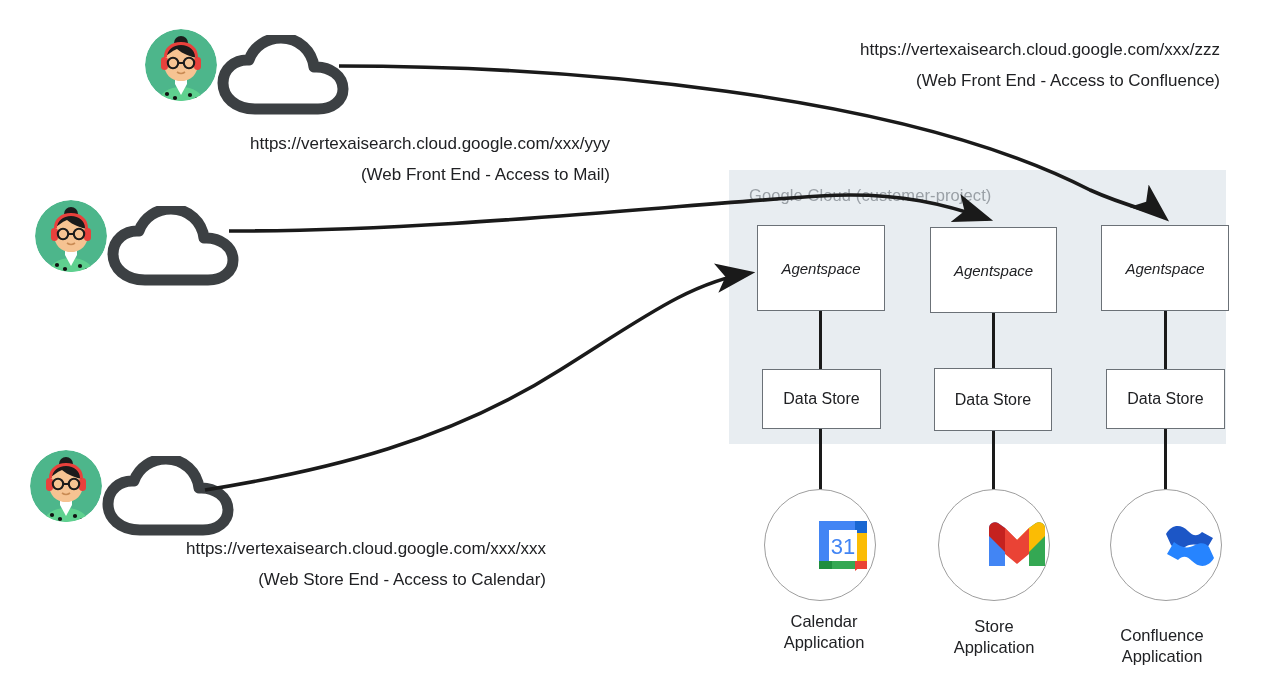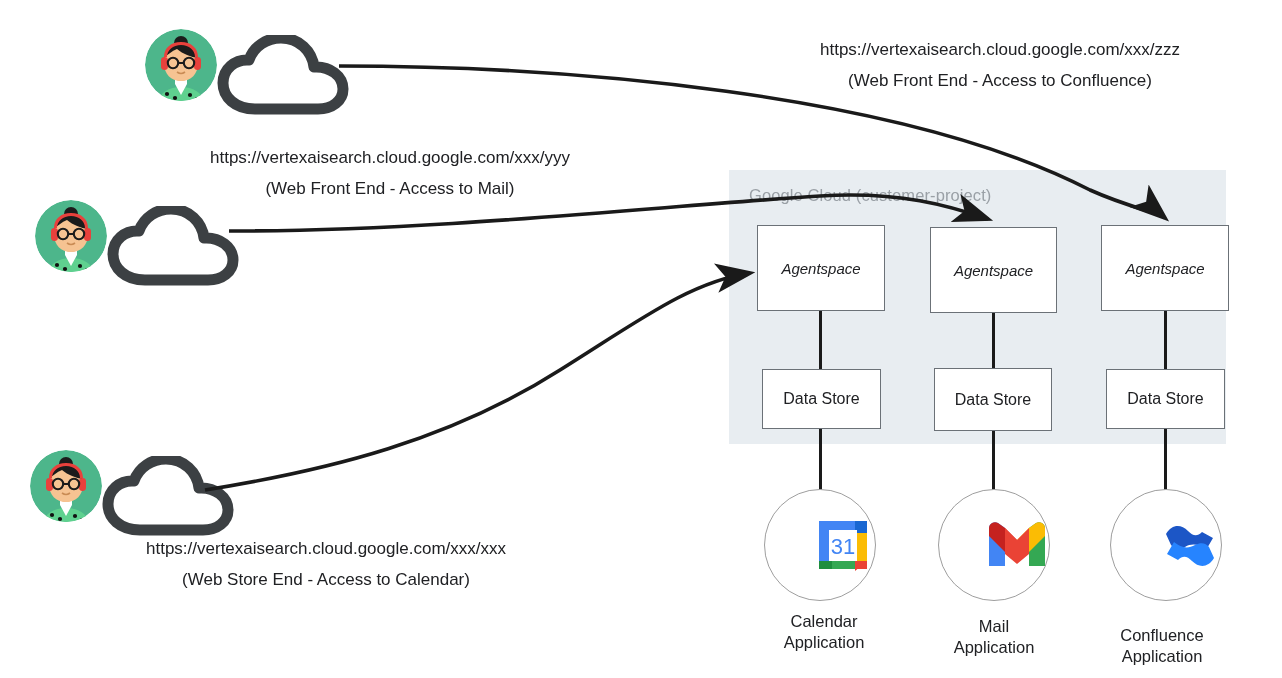--- a/index.html
+++ b/index.html
@@ -59,21 +59,21 @@
     text-align:center;
     font-size:16.5px;
     line-height:21px;
     color:#202124;
     white-space:pre-line;
   }
 
   
   .urlblock{
     position:absolute;
-    text-align:center;
+    text-align:right;
     font-size:17px;
     line-height:31px;
     color:#202124;
     white-space:nowrap;
   }
 
   
   .usercluster{position:absolute;}
   .avatar{position:absolute;border-radius:50%;overflow:hidden;}
   .cloudglyph{position:absolute;}
@@ -145,21 +145,21 @@
 
   <div class="appcircle" style="left:1110px;top:489px;width:112px;height:112px;">
     <svg width="62" height="62" viewBox="0 0 62 62">
       <path d="M7 20 C13 10 22 10 29 17 C34 22 38 23 43 18 L54 24 L47 36 C40 30 33 29 26 33 C20 36 15 35 12 31 Z" fill="#1c56c6"></path>
       <path d="M55 44 C49 54 40 54 33 47 C28 42 24 41 19 46 L8 40 L15 28 C22 34 29 35 36 31 C42 28 47 29 50 33 Z" fill="#2684ff"></path>
     </svg>
   </div>
 
   <div class="applabel" style="left:744px;top:611px;width:160px;">Calendar
 Application</div>
-  <div class="applabel" style="left:914px;top:616px;width:160px;">Mail
+  <div class="applabel" style="left:914px;top:616px;width:160px;">Store
 Application</div>
   <div class="applabel" style="left:1082px;top:625px;width:160px;">Confluence
 Application</div>
 
   <div class="usercluster" style="left:145px;top:25px;width:200px;height:100px;">
     <svg class="cloudglyph" style="left:72px;top:10px;" width="132" height="82" viewBox="0 0 132 82">
       <path d="M38 74 C18 74 6 62 6 48 C6 34 18 24 32 25 C37 11 50 3 64 3
                C82 3 95 16 97 32 C113 31 126 41 126 54 C126 66 115 74 101 74 Z" fill="none" stroke="#3c4043" stroke-width="11" stroke-linejoin="round"></path>
     </svg>
     <svg class="avatar" style="left:0px;top:4px;" width="72" height="72" viewBox="0 0 72 72">
@@ -250,21 +250,21 @@
     <path d="M229 231 C440 231 660 206 820 196 C900 191 950 206 988 219" fill="none" stroke="#1a1a1a" stroke-width="3.6" marker-end="url(#ah)"></path>
 
     <path d="M205 490 C330 470 450 440 560 370 C640 320 690 282 750 273" fill="none" stroke="#1a1a1a" stroke-width="3.6" marker-end="url(#ah)"></path>
   </svg>
 
   <div class="urlblock" style="left:780px;top:34px;width:440px;">
     <div>https://vertexaisearch.cloud.google.com/xxx/zzz</div>
     <div>(Web Front End - Access to Confluence)</div>
   </div>
 
-  <div class="urlblock" style="left:170px;top:142px;width:440px;">
+  <div class="urlblock" style="left:170px;top:128px;width:440px;">
     <div>https://vertexaisearch.cloud.google.com/xxx/yyy</div>
     <div>(Web Front End - Access to Mail)</div>
   </div>
 
   <div class="urlblock" style="left:106px;top:533px;width:440px;">
     <div>https://vertexaisearch.cloud.google.com/xxx/xxx</div>
     <div>(Web Store End - Access to Calendar)</div>
   </div>
 
 </div>

